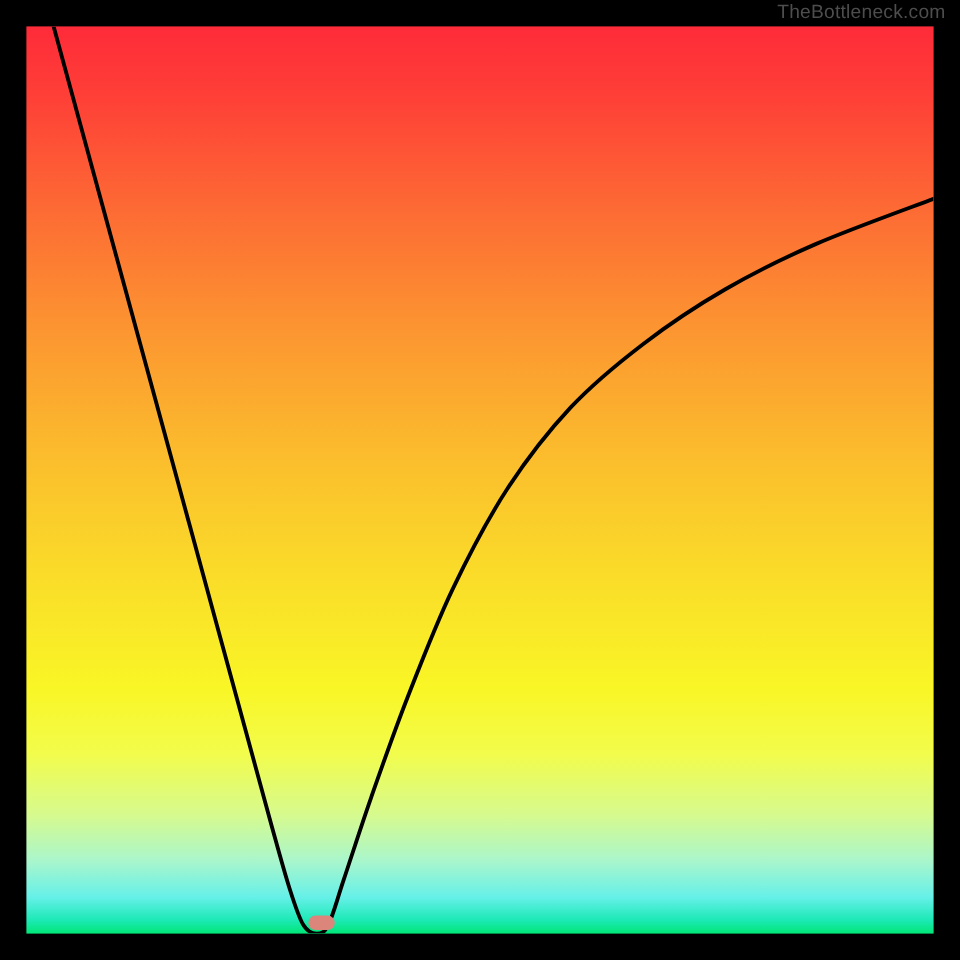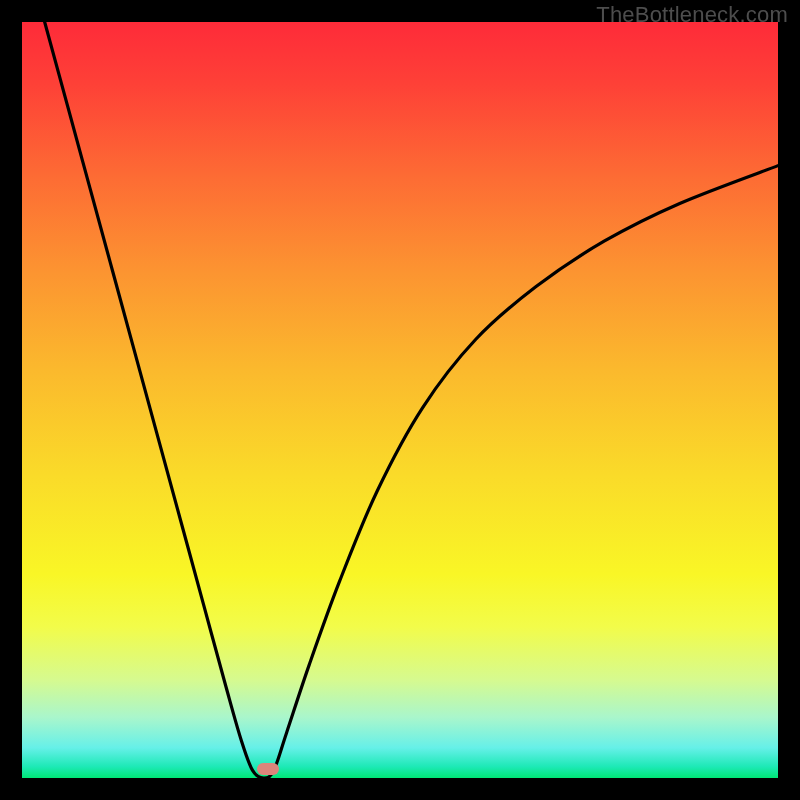--- a/index.html
+++ b/index.html
@@ -15,21 +15,21 @@
     position: relative;
     width: 800px;
     height: 800px;
     background: #000;
   }
   .watermark {
     position: absolute;
     top: 2px;
     right: 12px;
     color: #4d4d4d;
-    font-size: 22px;
+    font-size: 16px;
     font-weight: 400;
     letter-spacing: 0.2px;
     z-index: 10;
   }
   .plot {
     position: absolute;
     left: 22px;
     top: 22px;
     width: 756px;
     height: 756px;

